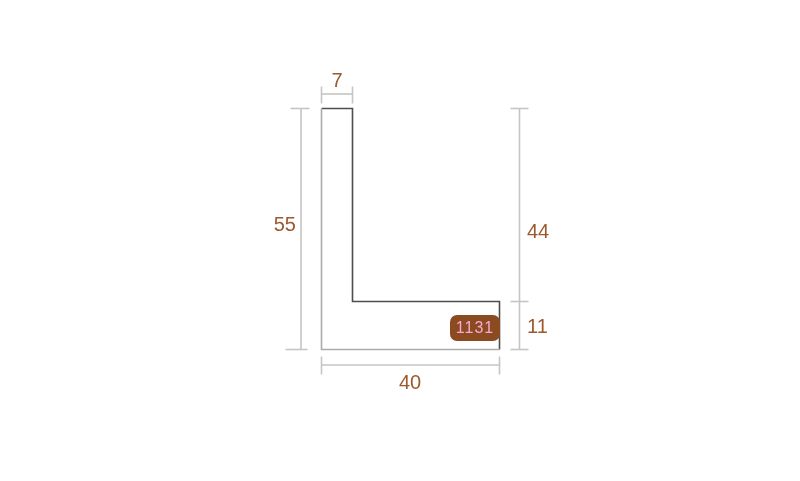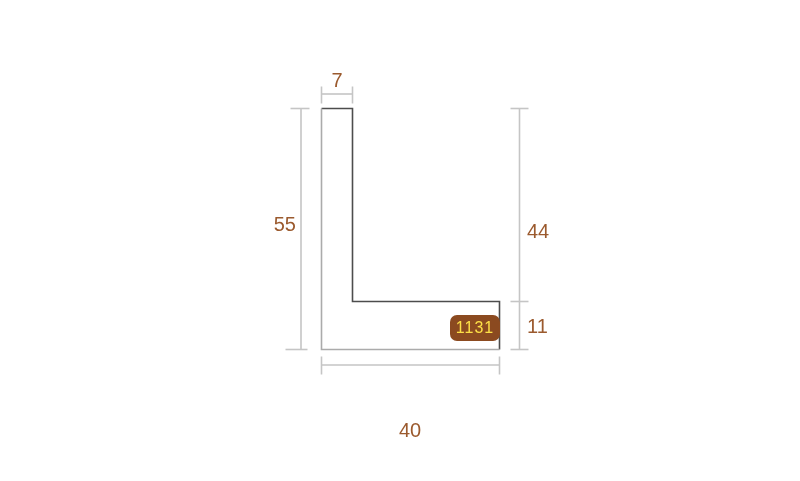--- a/index.html
+++ b/index.html
@@ -54,21 +54,21 @@
     position: absolute;
     left: 450px;
     top: 315px;
     width: 50px;
     height: 26px;
     background: #8b4a20;
     border-radius: 7px;
     display: flex;
     align-items: center;
     justify-content: center;
-    color: #fde047;
+    color: #f9a8d4;
     font-size: 16px;
     letter-spacing: 1px;
   }
 </style>
 </head>
 <body>
 
 <div class="stage">
 
   <svg class="drawing-svg" width="800" height="481" viewBox="0 0 800 481">
@@ -108,17 +108,17 @@
   </svg>
 
   <div class="dim-label center" style="left:321px; top:70px; width:32px;">7</div>
 
   <div class="dim-label right" style="left:254px; top:214px; width:42px;">55</div>
 
   <div class="dim-label" style="left:527px; top:214px;margin-top:7px;">44</div>
 
   <div class="dim-label" style="left:527px; top:316px;">11</div>
 
-  <div class="dim-label center" style="left:385px; top:372px; width:50px;margin-top:48px;">40</div>
+  <div class="dim-label center" style="left:385px; top:372px; width:50px;">40</div>
 
   <div class="profile-badge">1131</div>
 
 </div>
 
 </body></html>

